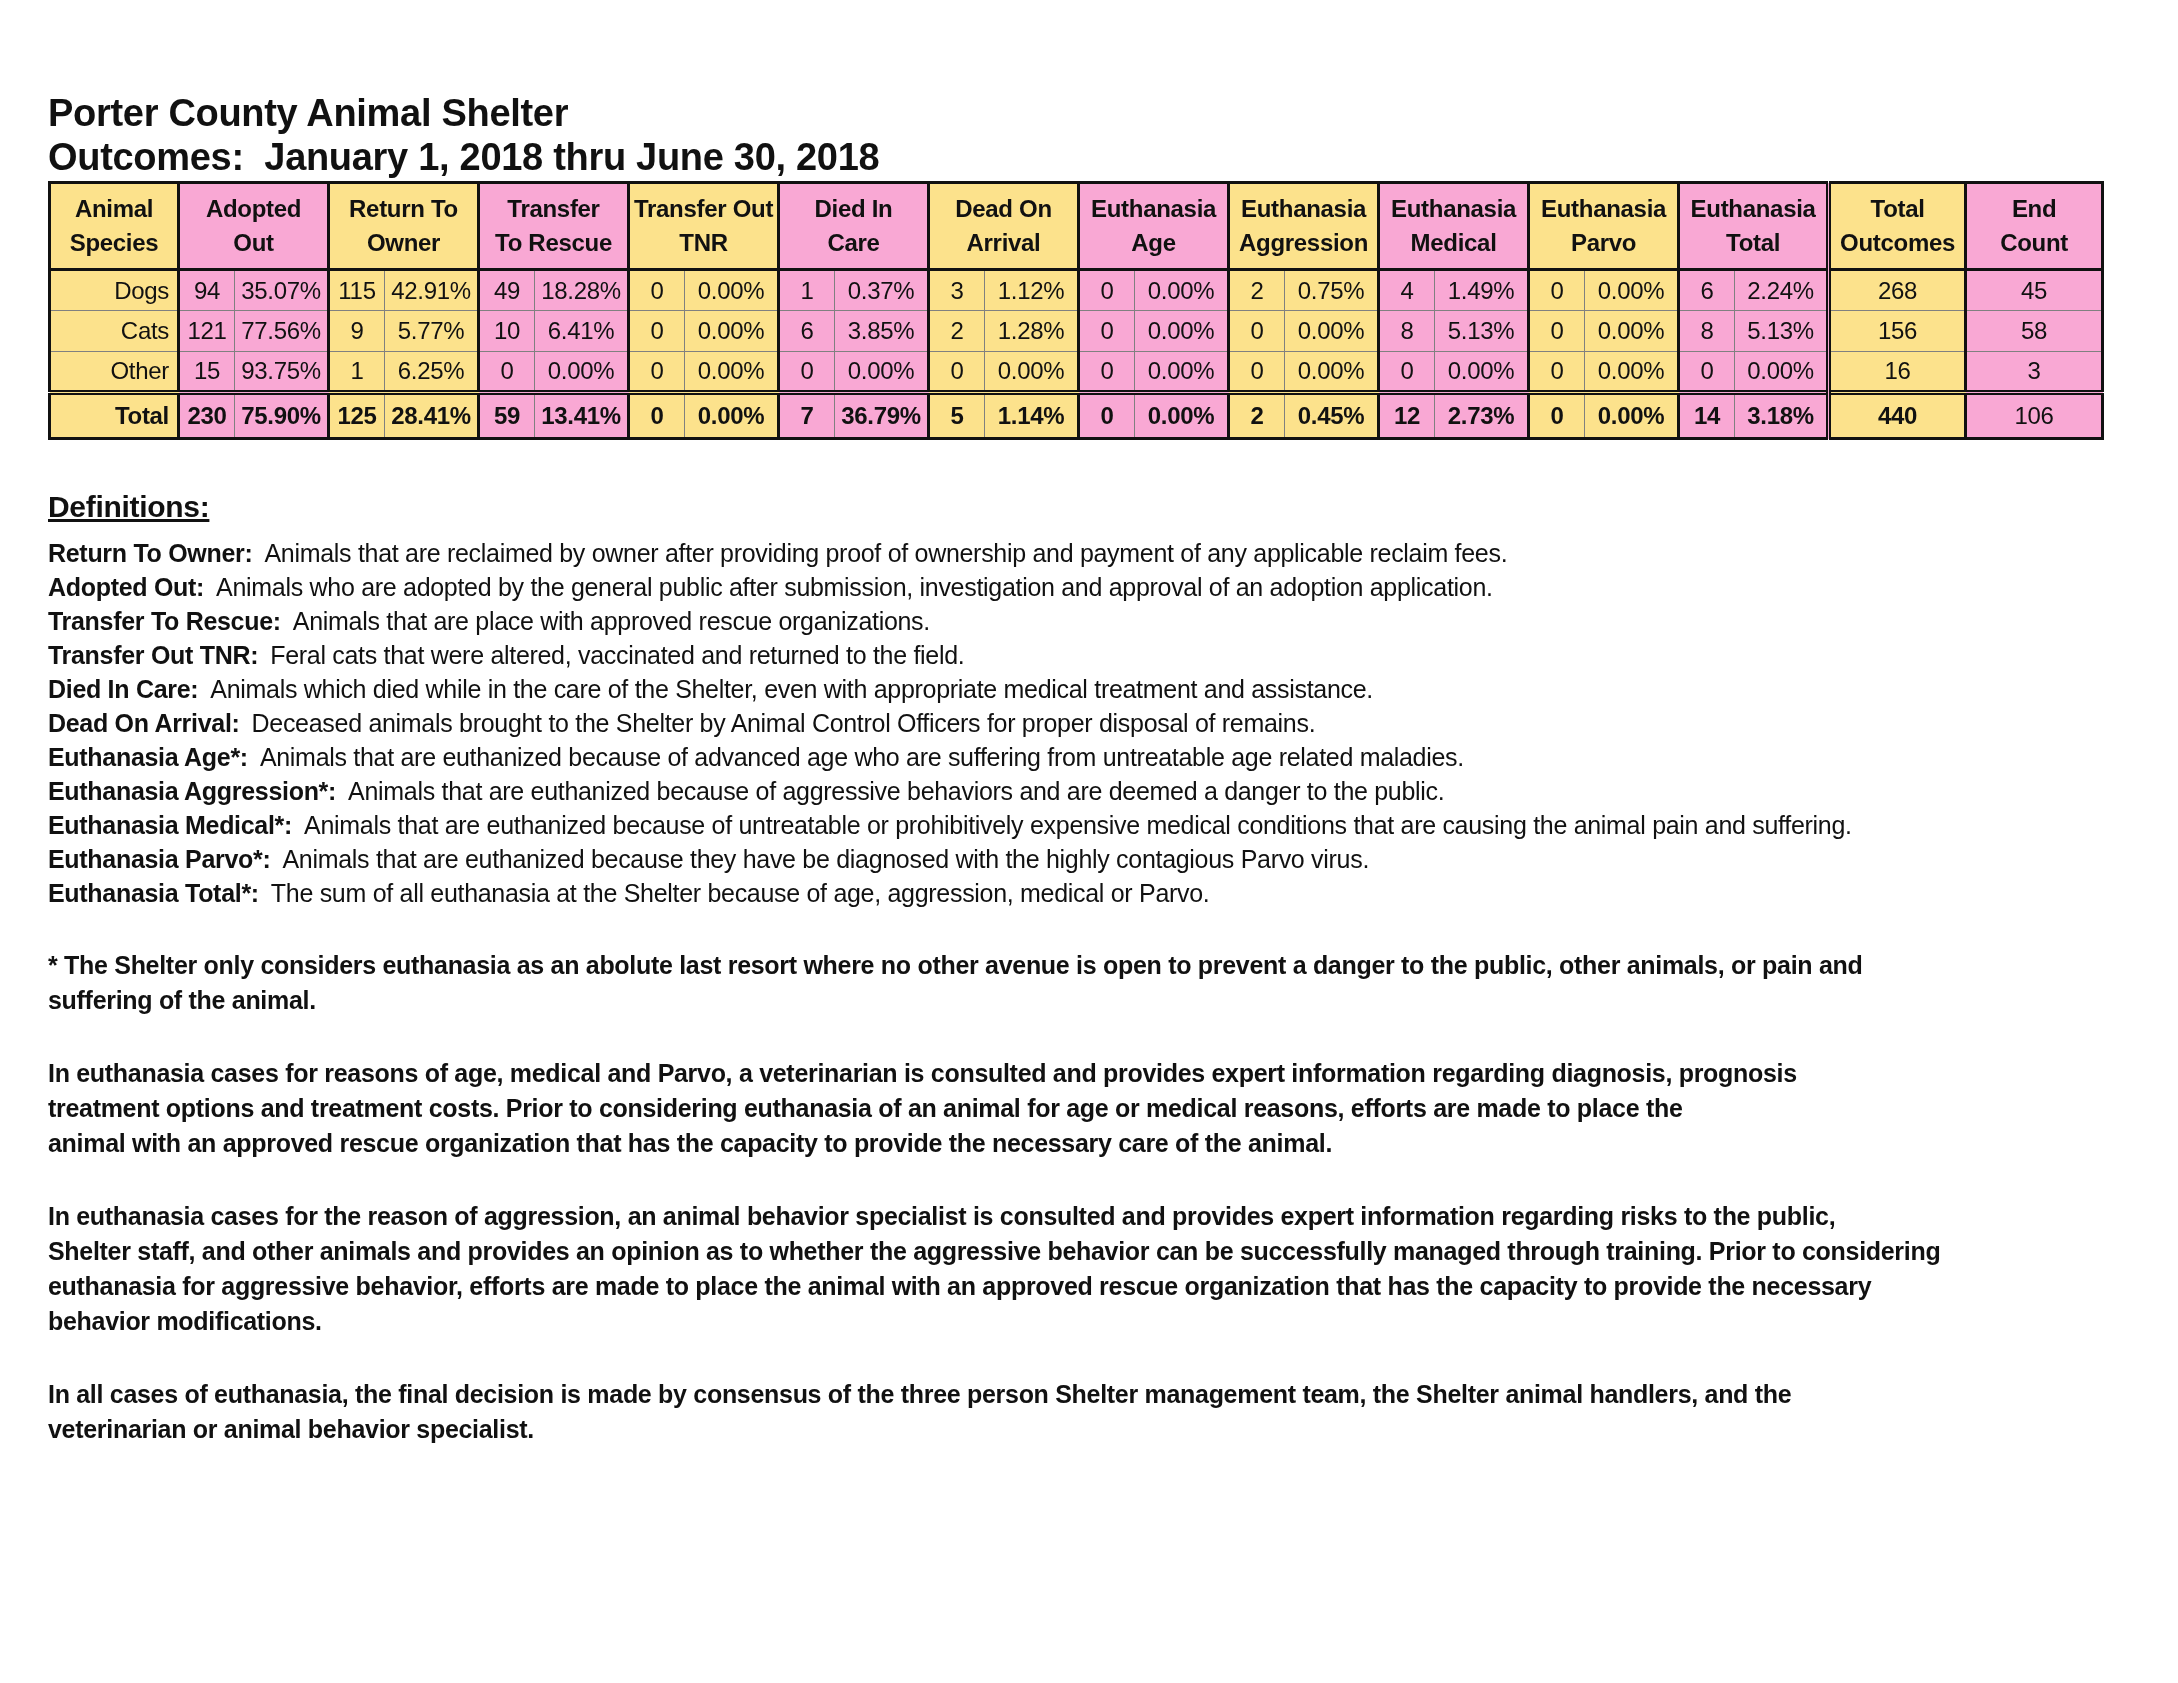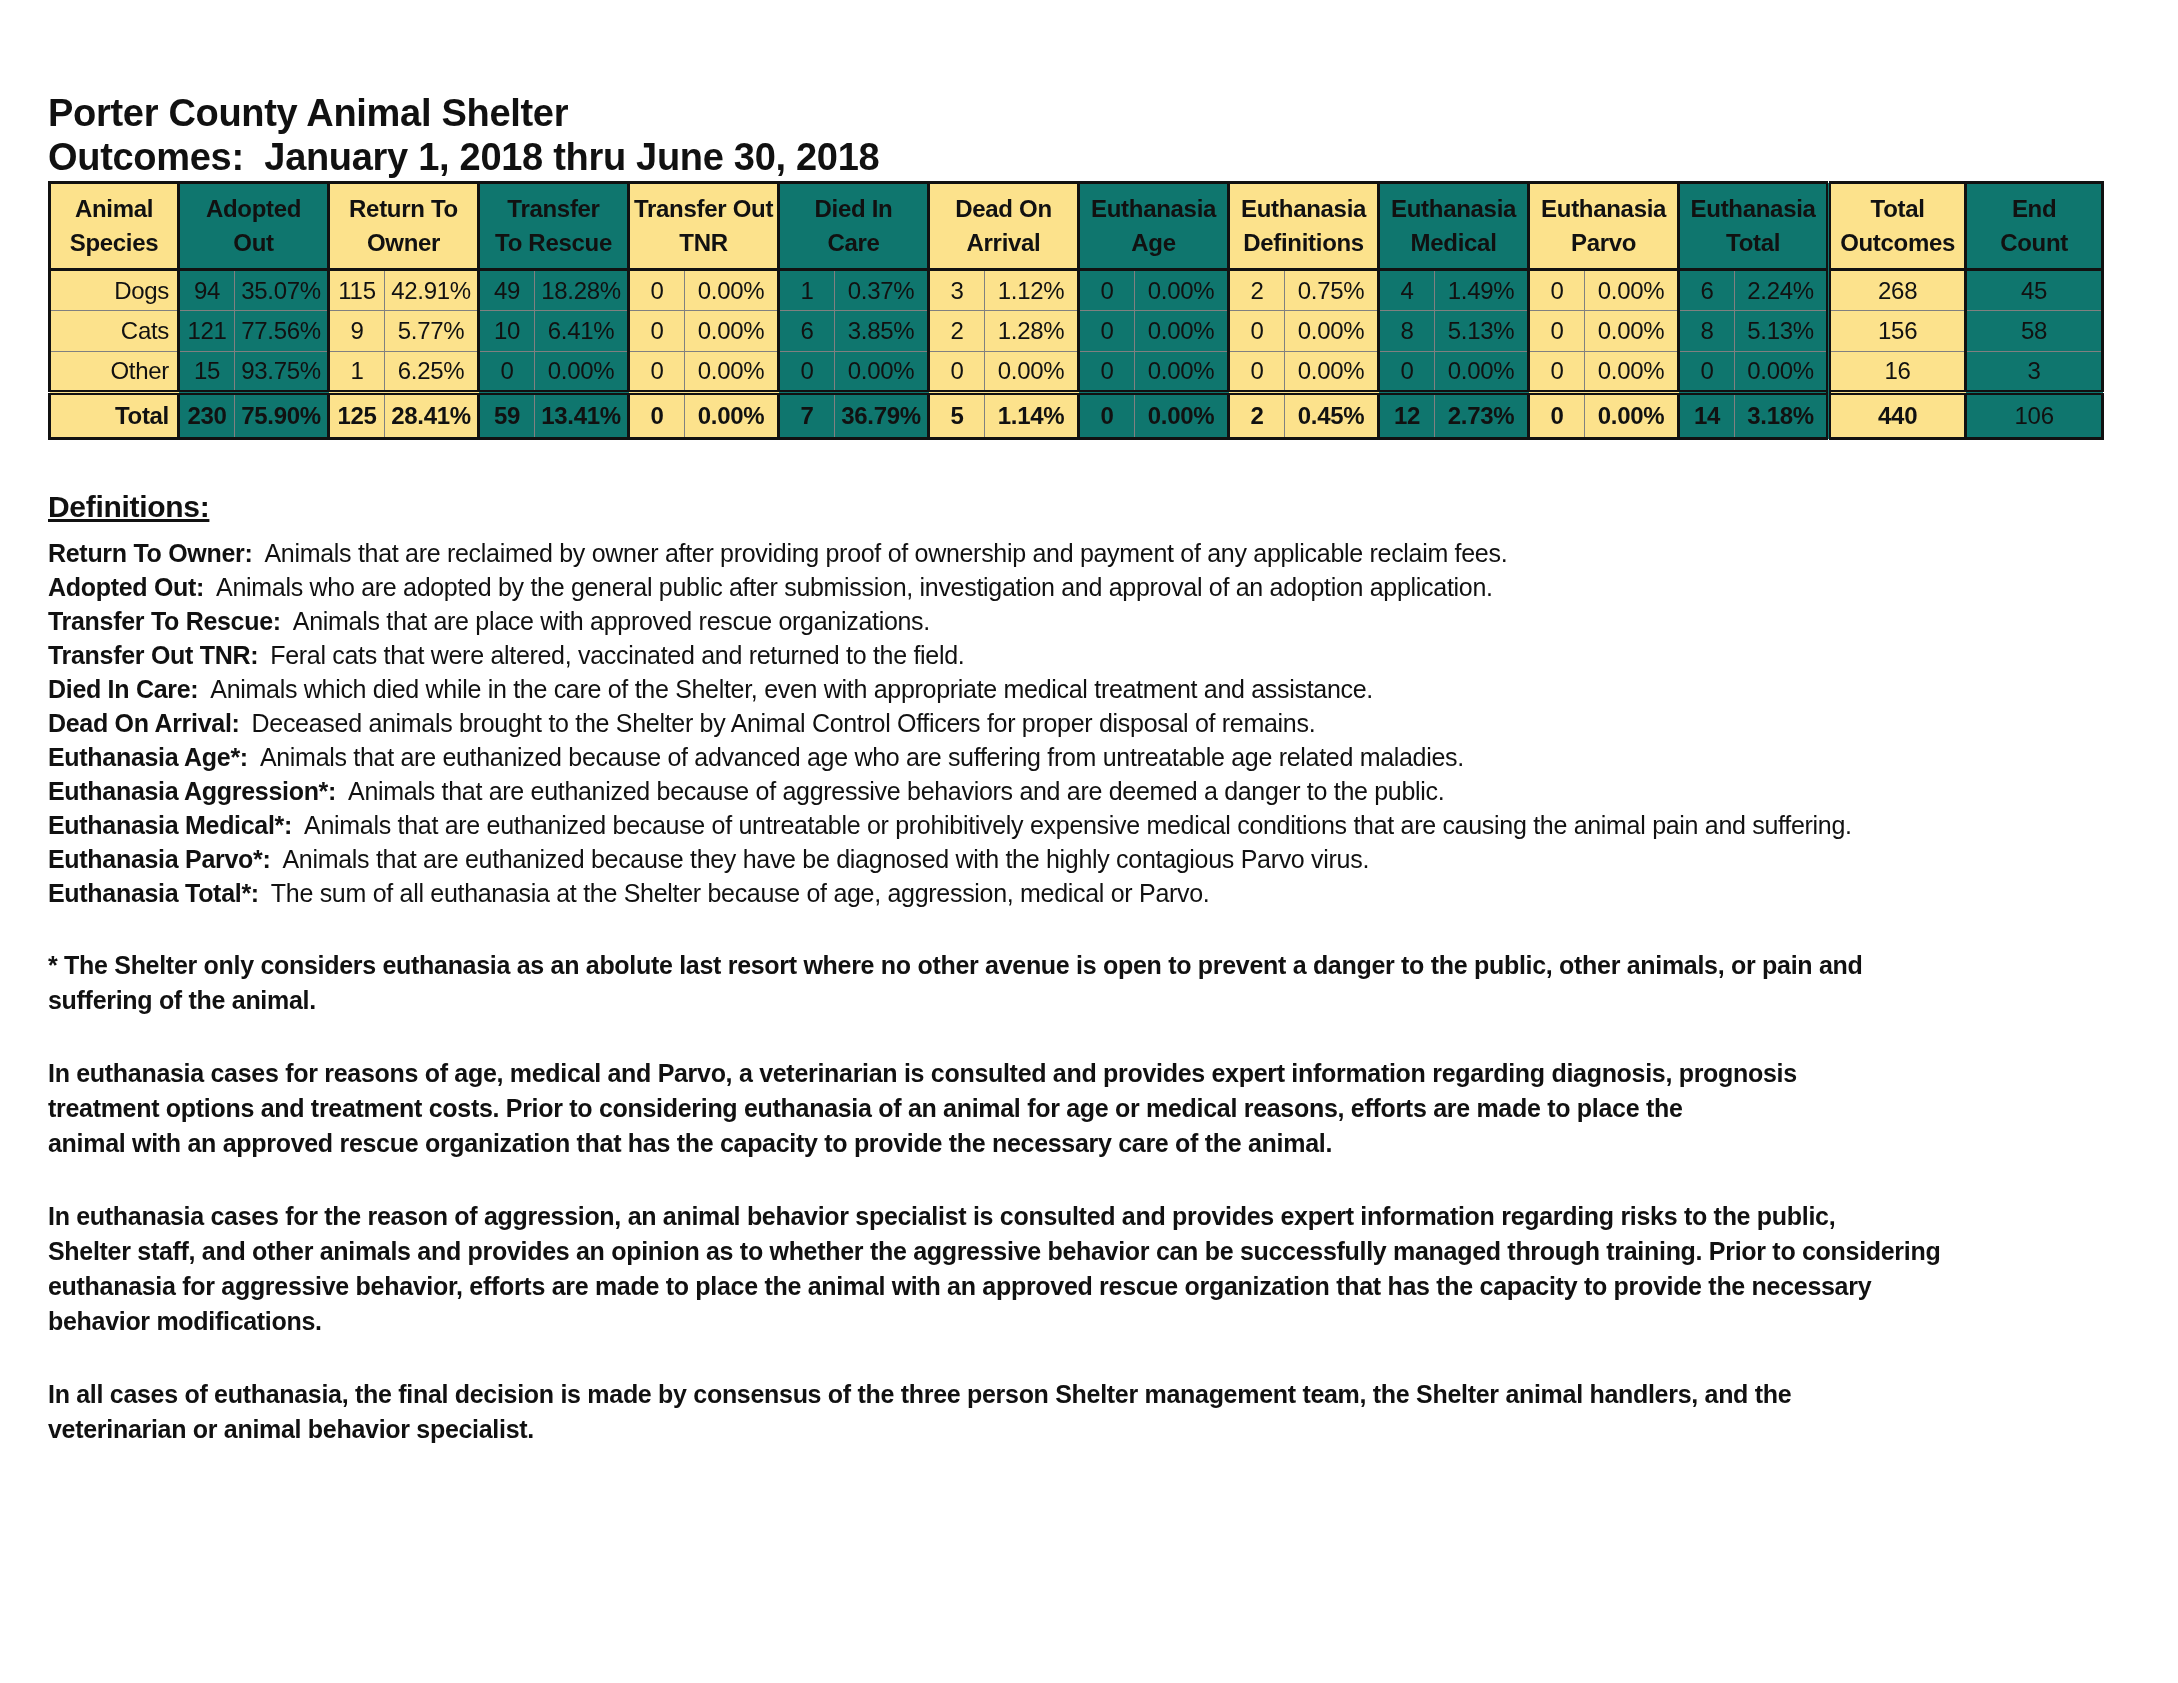--- a/index.html
+++ b/index.html
@@ -29,21 +29,21 @@
   th, td { border:1px solid #808080; font-size:24px; }
   th {
     font-weight:700; text-align:center; vertical-align:middle;
     padding:8px 2px;
     border-top:3px solid #111; border-bottom:3px solid #111;
   }
   th div { line-height:34px; }
   td { text-align:center; height:41px; vertical-align:middle; }
 
   .shade-y { background:#FCE28C; }
-  .shade-g { background:#0f766e; }
+  .shade-g { background:#f9a8d4; }
 
   .grp { border-left:3px solid #111 !important; }
   .dbl { border-left:5px double #111 !important; }
 
   td.species { text-align:right; padding-right:8px; }
 
   tr.total-row td {
     border-top:5px double #111;
     border-bottom:3px solid #111;
     font-weight:700;
@@ -129,21 +129,21 @@
         <th colspan="2" class="shade-y grp">
           <div>Dead On</div>
           <div>Arrival</div>
         </th>
         <th colspan="2" class="shade-g grp">
           <div>Euthanasia</div>
           <div>Age</div>
         </th>
         <th colspan="2" class="shade-y grp">
           <div>Euthanasia</div>
-          <div>Definitions</div>
+          <div>Aggression</div>
         </th>
         <th colspan="2" class="shade-g grp">
           <div>Euthanasia</div>
           <div>Medical</div>
         </th>
         <th colspan="2" class="shade-y grp">
           <div>Euthanasia</div>
           <div>Parvo</div>
         </th>
         <th colspan="2" class="shade-g grp">

